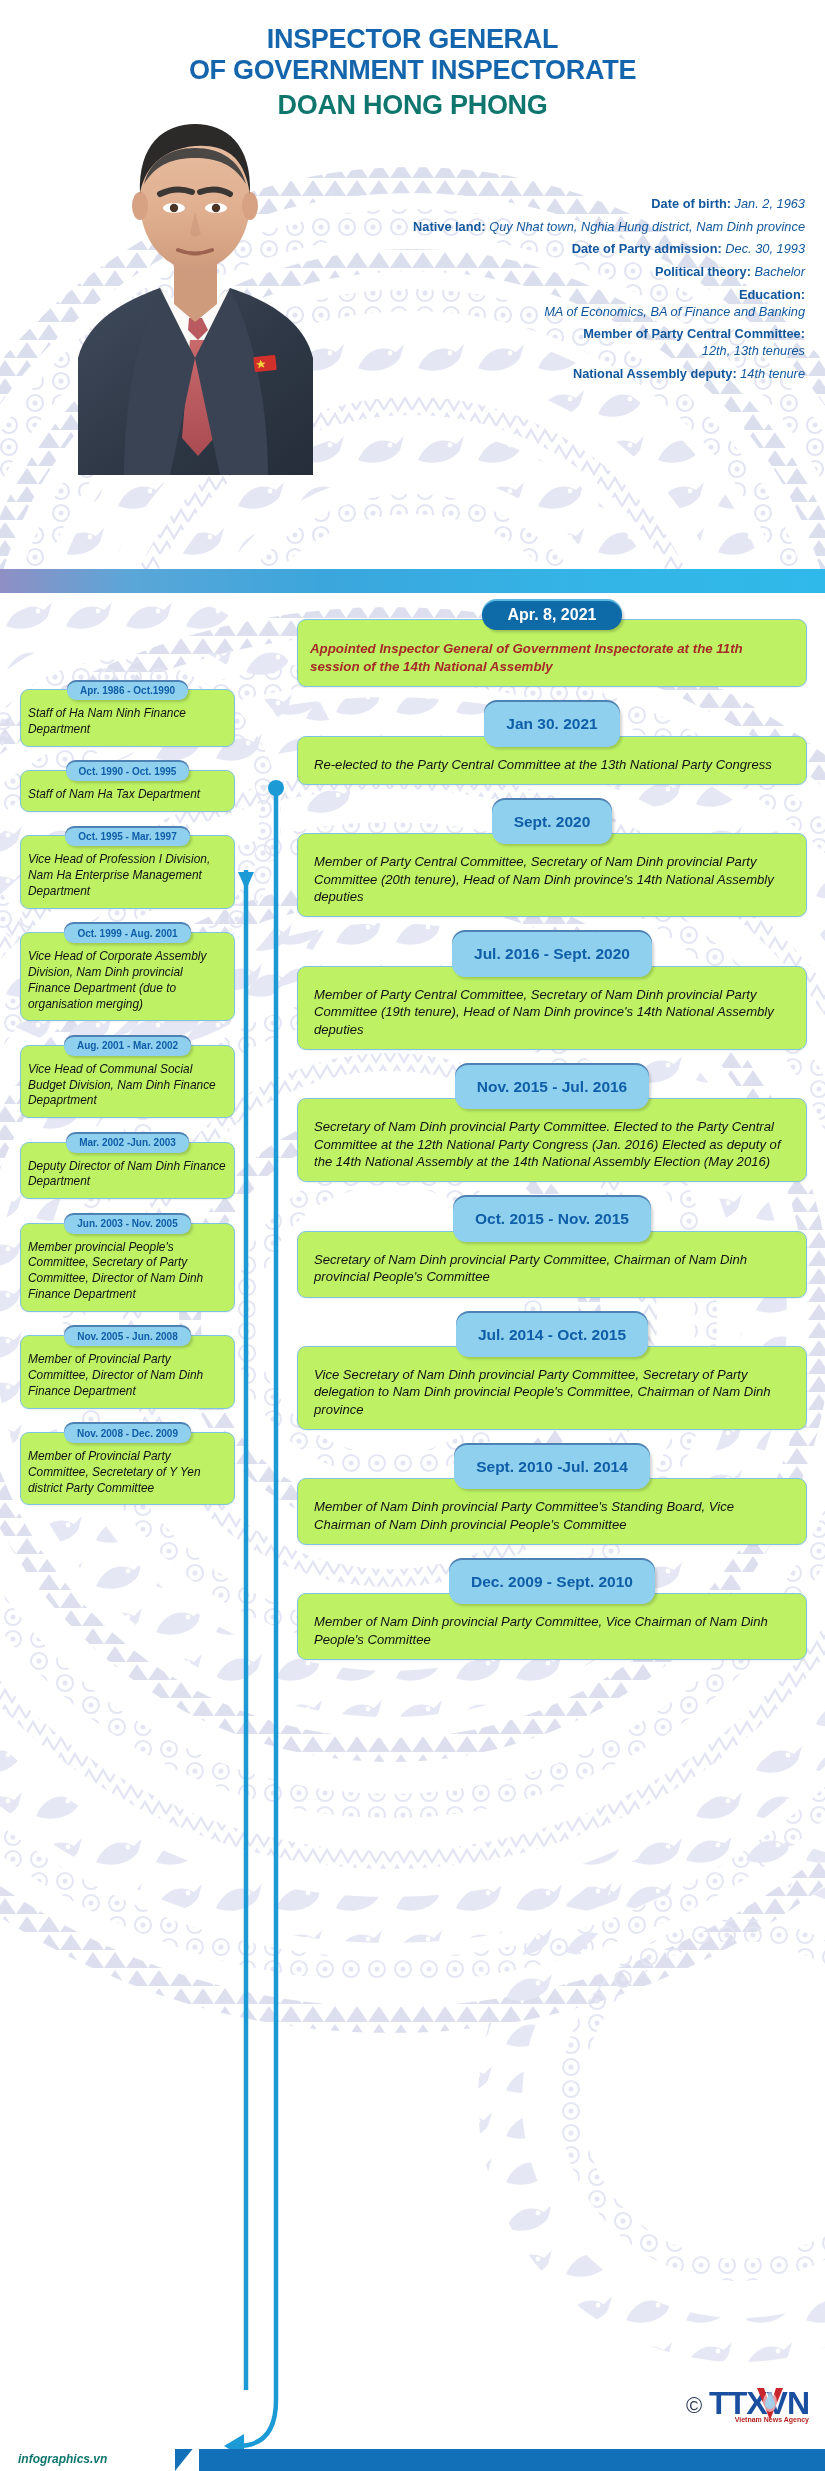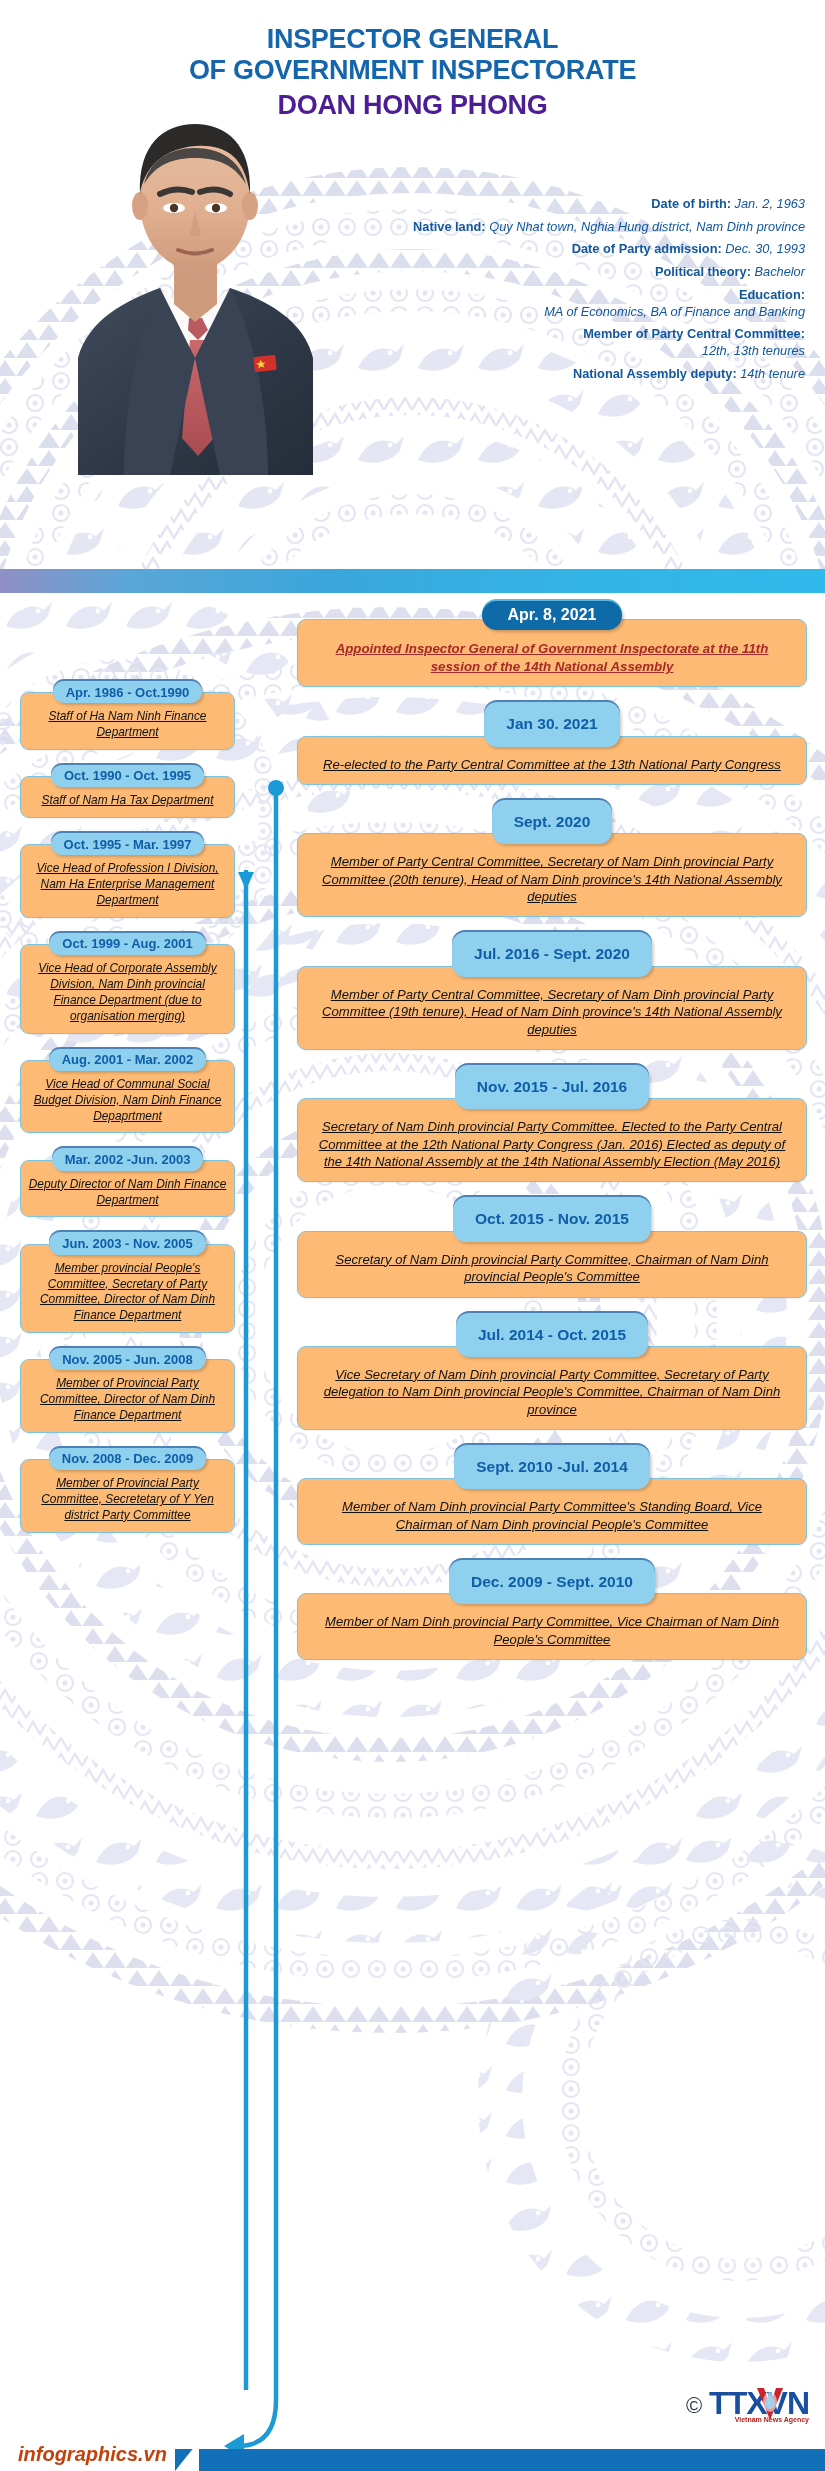--- a/index.html
+++ b/index.html
@@ -40,21 +40,21 @@
   }
   .title-line1, .title-line2 {
     font-size: 27px;
     font-weight: bold;
     color: #1565ad;
     letter-spacing: -0.3px;
   }
   .title-name {
     font-size: 27px;
     font-weight: bold;
-    color: #4c1d95;
+    color: #0f766e;
     margin-top: 3px;
     letter-spacing: -0.3px;
   }
 
   
   .portrait {
     position: absolute;
     left: 78px;
     top: 108px;
     width: 235px;
@@ -145,31 +145,29 @@
   }
   .card-head-wrap {
     text-align: center;
     position: relative;
     z-index: 2;
     margin-bottom: -12px;
   }
   .card-body {
     position: relative;
     z-index: 1;
-    background: #fdba74;
+    background: #bef264;
     border: 1.2px solid #7fc3de;
     border-radius: 9px;
     padding: 18px 10px 9px;
-    text-align: center;
     font-style: italic;
     font-size: 12.6px;
     line-height: 1.33;
     color: #111111;
     box-shadow: 0 1px 2px rgba(0,0,0,0.06);
-    text-decoration: underline;
   }
 
   
   .card.highlight .card-head {
     background: #0f6aa8;
     color: #ffffff;
     font-size: 16px;
     padding: 5px 26px 5px;
     border-radius: 15px;
     box-shadow: 0 -2px 0 0 #5bb7e0, 2px 2px 3px rgba(0,0,0,0.2);
@@ -180,21 +178,21 @@
     font-weight: bold;
     border-color: #7fc3de;
     padding: 20px 12px 11px;
   }
 
   
   .col-right .card-head { font-size: 15.5px; padding: 13px 22px; }
   .col-right .card-body { font-size: 13.1px; padding: 19px 16px 11px; }
 
   
-  .col-left .card-head { font-size: 13px; padding: 3.5px 13px; }
+  .col-left .card-head { font-size: 10px; padding: 3.5px 13px; }
   .col-left .card-body { font-size: 11.9px; padding: 16px 7px 8px; }
 
   
   .footer {
     position: absolute;
     left: 0;
     bottom: 0;
     width: 825px;
     height: 46px;
     z-index: 6;
@@ -216,24 +214,24 @@
     position: absolute;
     right: -24px; bottom: 0;
     width: 0; height: 0;
     border-style: solid;
     border-width: 0 0 30px 24px;
     border-color: transparent transparent #ffffff transparent;
   }
   .footer-site {
     position: absolute;
     left: 18px; bottom: 5px;
-    font-size: 20px;
+    font-size: 12px;
     font-style: italic;
     font-weight: bold;
-    color: #c2410c;
+    color: #0f766e;
     z-index: 2;
   }
   .credit {
     position: absolute;
     right: 16px;
     bottom: 48px;
     display: flex;
     align-items: center;
     gap: 7px;
     z-index: 7;

